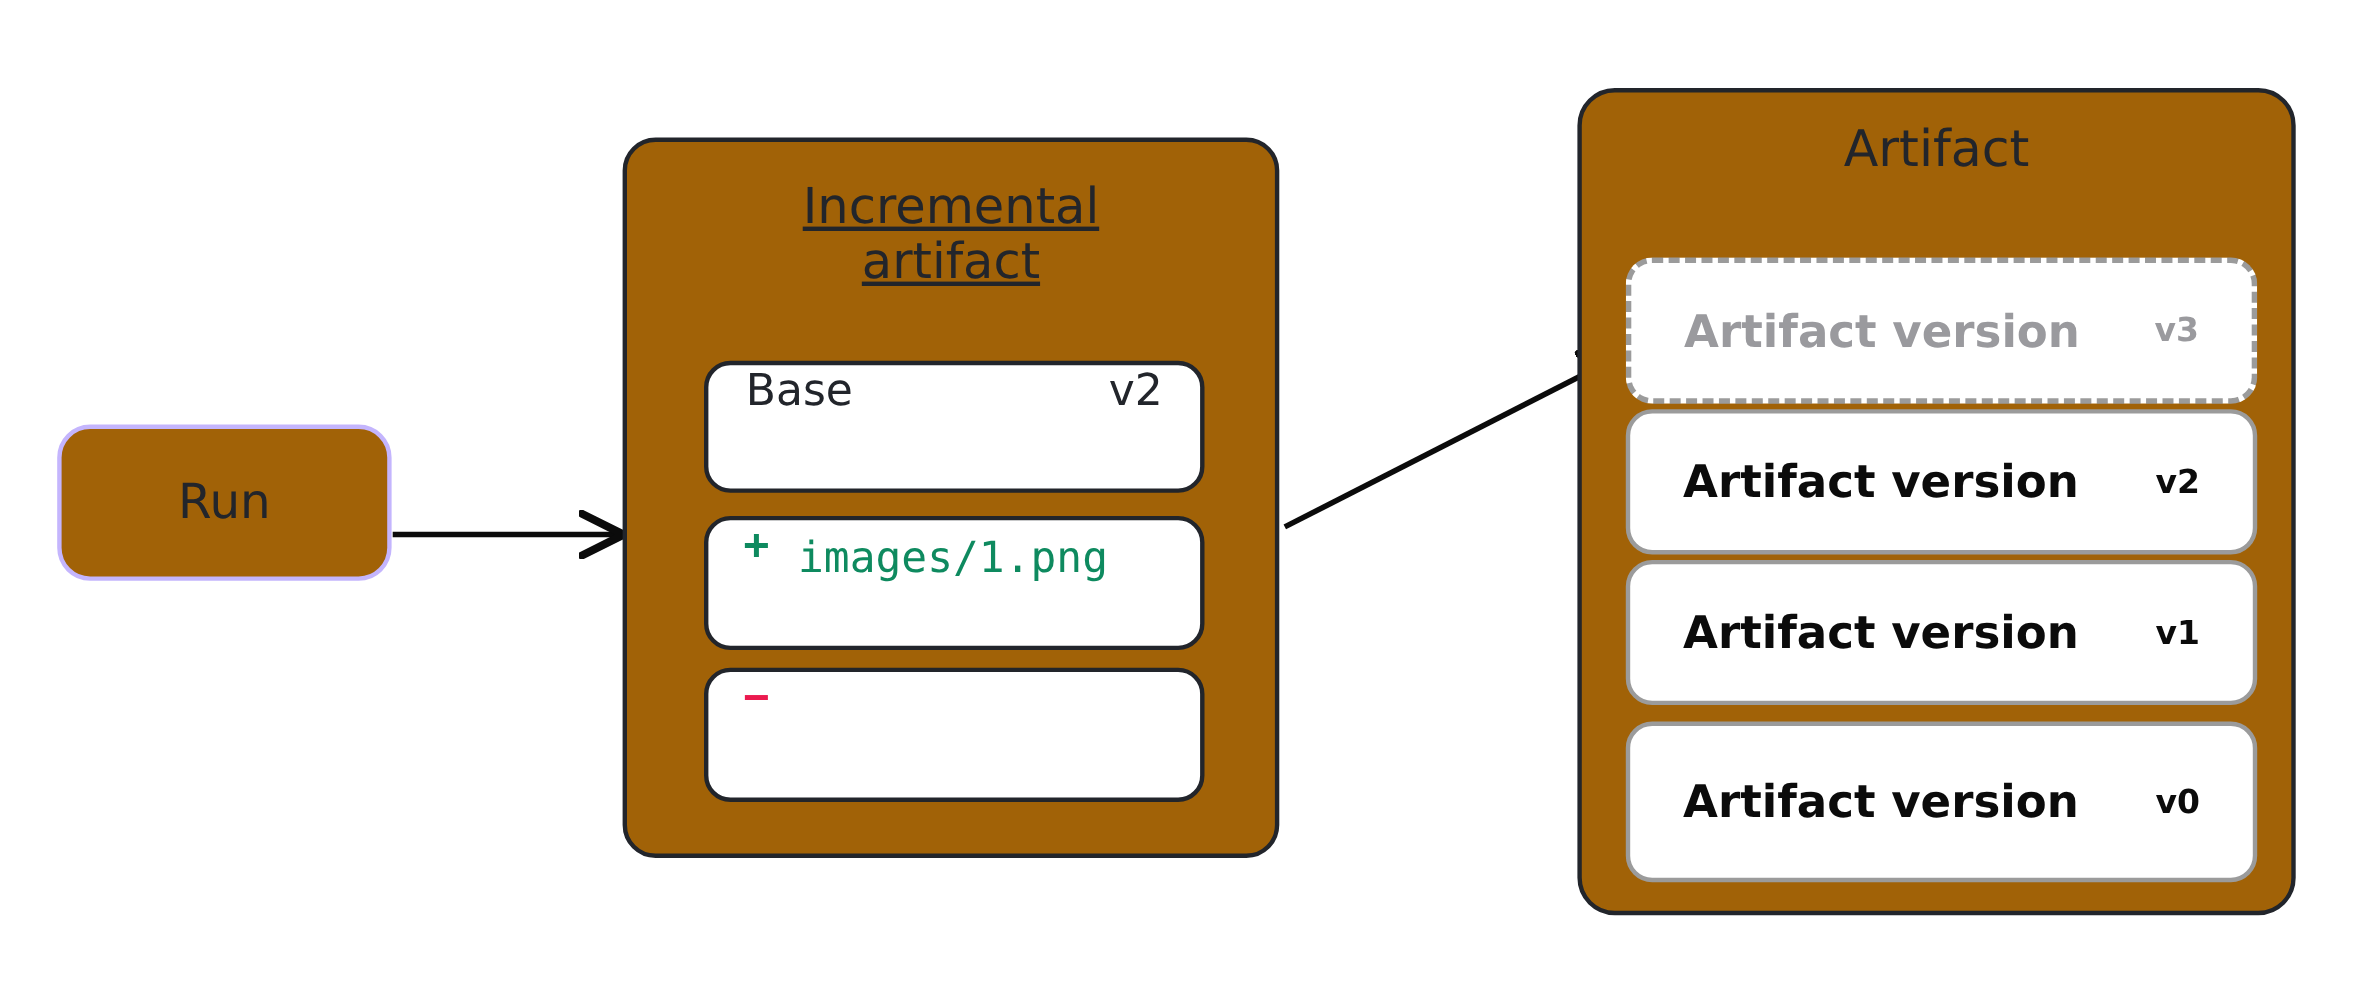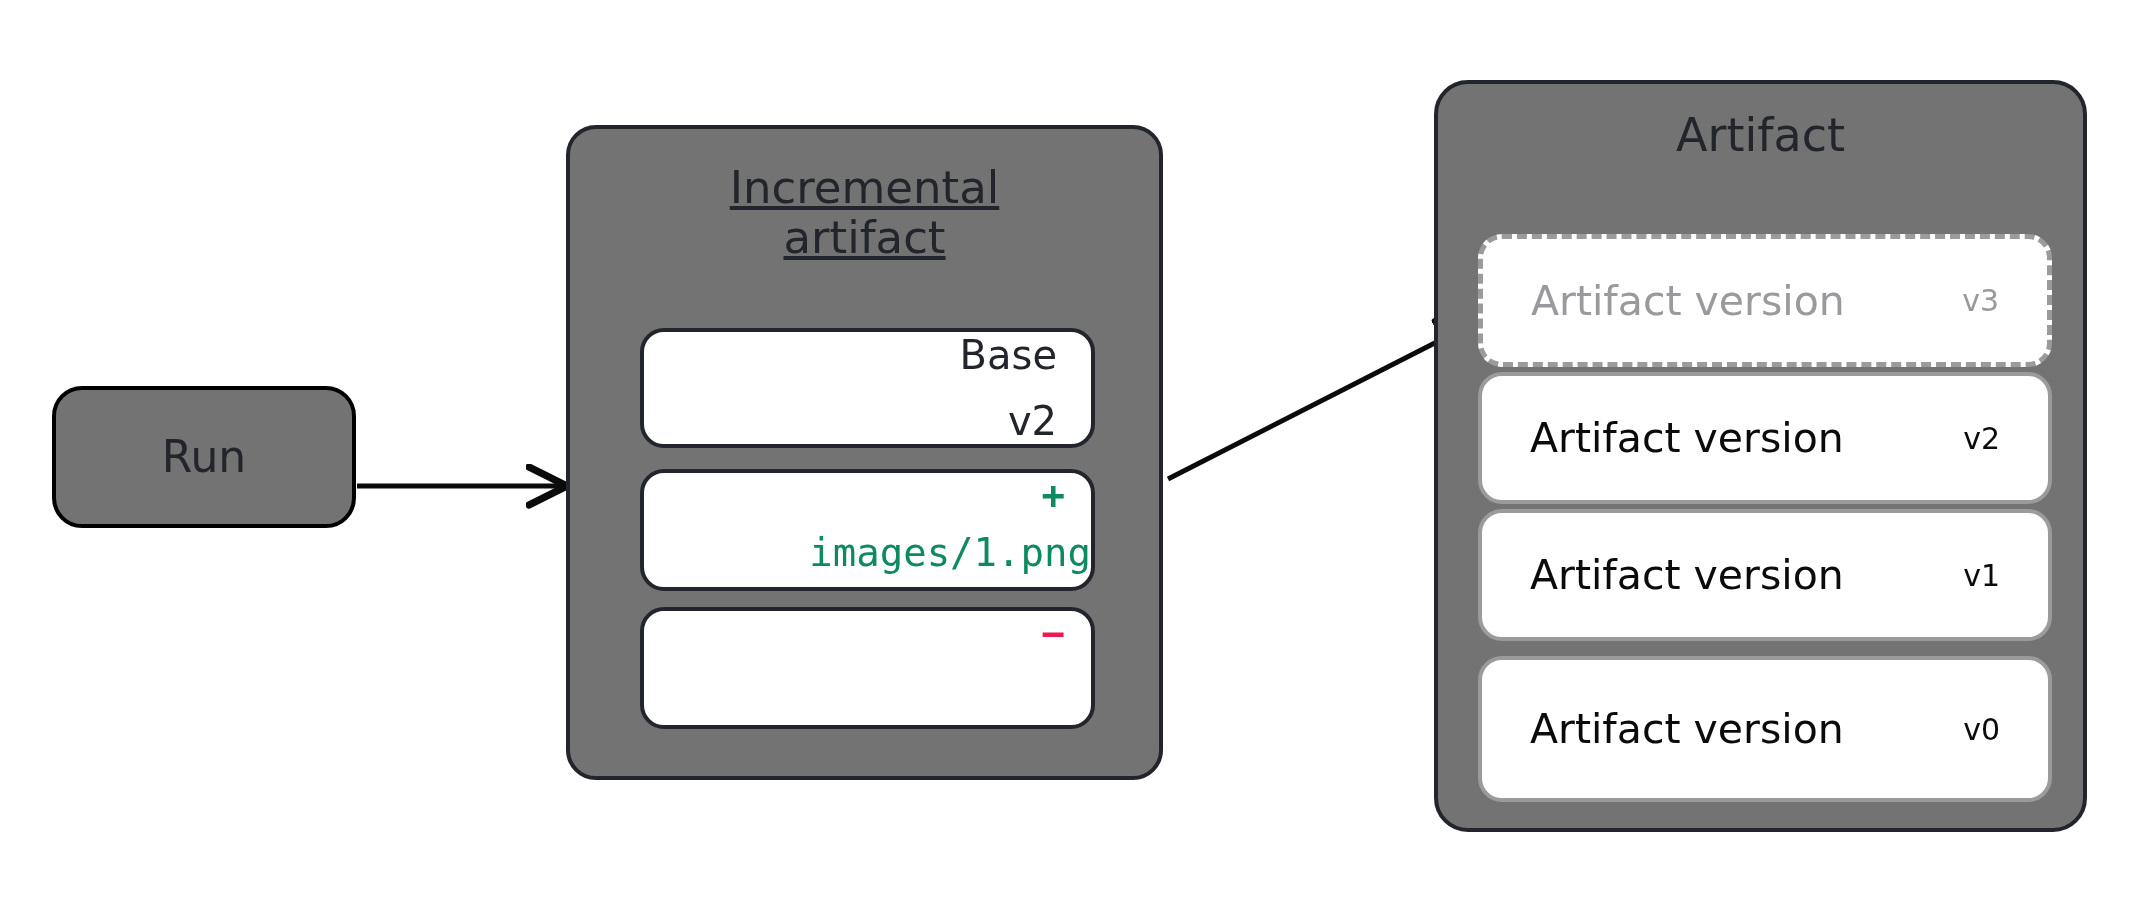--- a/index.html
+++ b/index.html
@@ -1,42 +1,42 @@
 <!DOCTYPE html>
 <html><head>
 <meta charset="utf-8">
 <style>
   html,body{margin:0;padding:0;background:#ffffff;}
   body{width:2140px;height:916px;font-family:"DejaVu Sans","Liberation Sans",sans-serif;-webkit-font-smoothing:antialiased;}
   #stage{position:relative;width:2140px;height:916px;overflow:hidden;background:#fff;}
 
-  .node{position:absolute;box-sizing:border-box;background:#737373;}
+  .node{position:absolute;box-sizing:border-box;background:#a16207;}
 
   
   #run-node{
     left:52px; top:386px; width:304px; height:142px;
-    border:4px solid #000000; border-radius:30px;
+    border:4px solid #c4b5fd; border-radius:30px;
     display:flex; align-items:center; justify-content:center;
   }
   #run-node .run-label{font-size:44px;color:#22252B;line-height:1;}
 
   
   #incremental-node{
     left:566px; top:125px; width:597px; height:655px;
     border:4px solid #22252B; border-radius:30px;
   }
   #incremental-title{
     position:absolute; left:0; top:34px; width:100%;
     text-align:center; font-size:45px; line-height:1.12; color:#22252B;text-decoration:underline;
   }
 
   .inc-row{
     position:absolute; left:70px; width:455px; box-sizing:border-box;
     border:4px solid #22252B; border-radius:24px; background:#fff;
-    display:flex; align-items:flex-end;flex-direction:column;
+    display:flex; align-items:flex-start;
   }
   #inc-row-base{ top:199px; height:120px; padding:0 34px; justify-content:space-between; }
   #inc-row-base .base-label{font-size:40px;color:#22252B;}
   #inc-row-base .base-version{font-size:40px;color:#22252B;}
 
   .diff-row{ height:122px; padding-left:32px; }
   #inc-row-add{ top:340px; }
   #inc-row-remove{ top:478px; }
   .diff-text{
     font-family:"DejaVu Sans Mono","Liberation Mono",monospace;
@@ -56,20 +56,21 @@
   }
   #artifact-title{
     position:absolute; left:0; top:28px; width:100%;
     text-align:center; font-size:46px; line-height:1; color:#22252B;
   }
   .ver-row{
     position:absolute; left:40px; width:574px; box-sizing:border-box;
     border-radius:24px; background:#fff;
     display:flex; align-items:center; justify-content:space-between;
     padding:0 48px;
+    font-weight:bold;
   }
   .ver-row .ver-label{font-size:41px;}
   .ver-row .ver-value{font-size:30px;}
   .ver-solid{border:4px solid #9B9B9B;}
   .ver-solid .ver-label,.ver-solid .ver-value{color:#0B0B0B;}
   .ver-dashed{border:5px dashed #9B9B9B;}
   .ver-dashed .ver-label,.ver-dashed .ver-value{color:#9A9A9E;}
 
   #ver-row-v3{ top:150px; height:133px; }
   #ver-row-v2{ top:288px; height:132px; }

